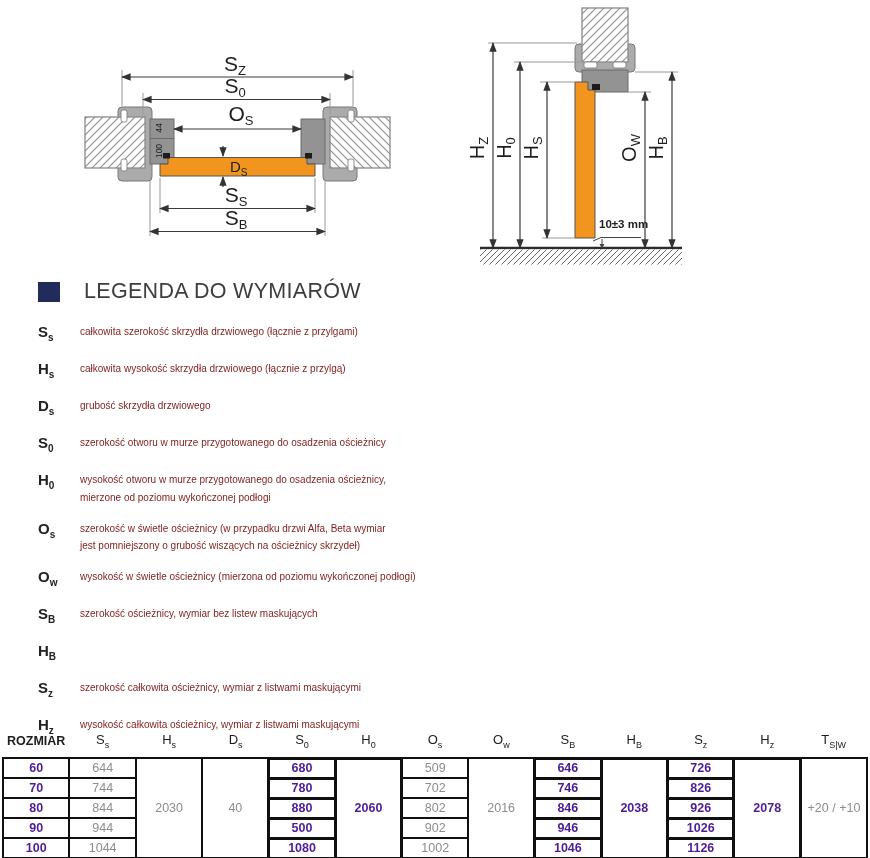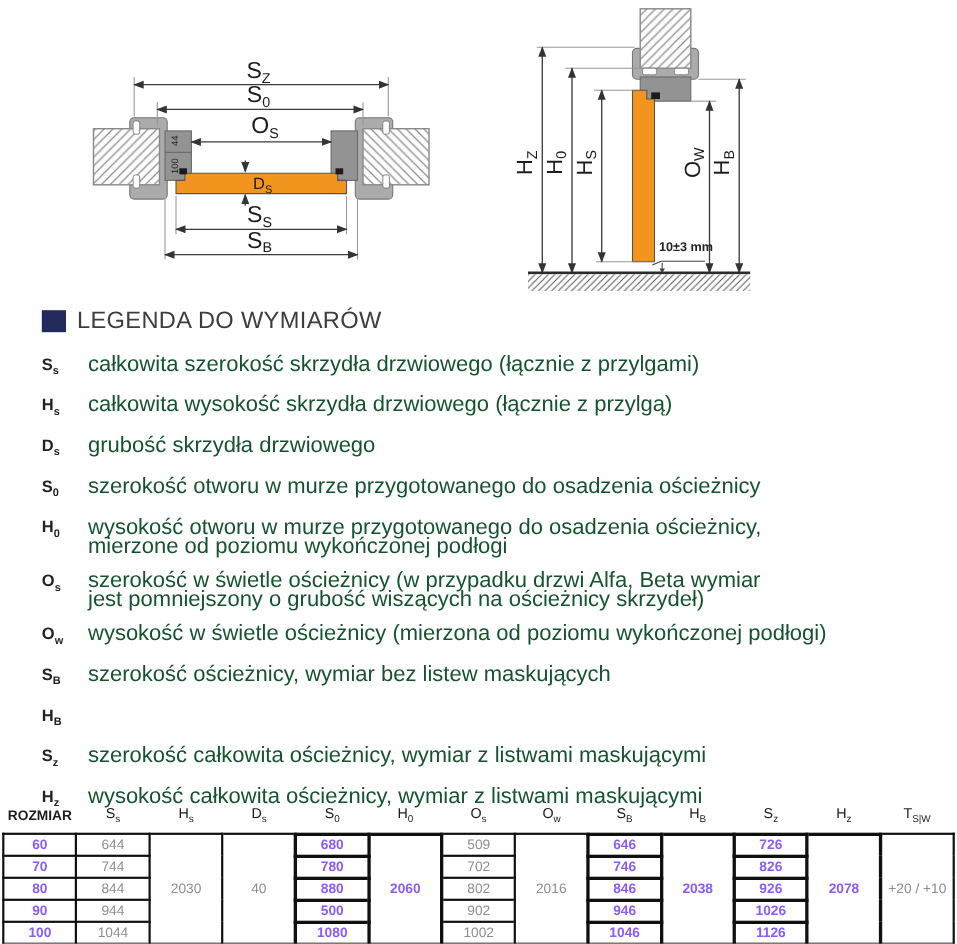--- a/index.html
+++ b/index.html
@@ -5,40 +5,40 @@
   html,body{margin:0;padding:0;background:#fff;}
   #page{position:relative;width:870px;height:858px;background:#fff;overflow:hidden;
         font-family:"Liberation Sans", sans-serif;color:#2f2f2f;}
   svg text{font-family:"Liberation Sans", sans-serif;}
   .dia{position:absolute;top:0;}
   #dia-left{left:60px;}
   #dia-right{left:460px;}
 
   
   .legend{position:absolute;left:38px;top:279px;width:810px;}
-  .legend-head{display:flex;align-items:center;gap:10px;margin-bottom:19px;}
+  .legend-head{display:flex;align-items:center;gap:24px;margin-bottom:19px;}
   .legend-square{width:22px;height:20px;background:#232B5C;}
   .legend-title{font-size:21.5px;color:#3d3d3d;letter-spacing:.3px;}
   .legend-item{display:grid;grid-template-columns:42px 1fr;align-items:start;
                margin-bottom:13.5px;}
   .legend-sym{font-size:15px;font-weight:bold;color:#222;line-height:17.5px;}
   .legend-sym sub{font-size:10px;}
-  .legend-desc{font-size:20px;color:#14532d;line-height:17.5px;white-space:pre-line;}
+  .legend-desc{font-size:10px;color:#7f1d1d;line-height:17.5px;white-space:pre-line;}
 
   
   .dim-table{position:absolute;left:2px;top:729px;width:866px;
              border-collapse:collapse;table-layout:fixed;}
   .dim-table th{border:none;font-weight:normal;font-size:13px;color:#1c1c1c;
                 padding:3px 0 7px 0;text-align:center;margin-left:24px;}
   .dim-table th.rozmiar{font-weight:bold;font-size:12.5px;}
   .dim-table th sub{font-size:9px;}
   .dim-table td{border:2px solid #101010;height:17px;line-height:17px;padding:0;
                 text-align:center;vertical-align:middle;font-size:12.5px;}
   .dim-table td.heavy{border-width:3px;}
-  .dim-table td.bold-val{font-weight:bold;color:#8b5cf6;}
+  .dim-table td.bold-val{font-weight:bold;color:#4c1d95;}
   .dim-table td.gray-val{color:#8d8d8d;}
 </style>
 </head>
 <body>
 
 <div id="page">
 
   <svg id="dia-left" class="dia" width="400" height="260" viewBox="0 0 400 260">
     <defs>
       <pattern id="hA" width="8" height="8" patternUnits="userSpaceOnUse">

